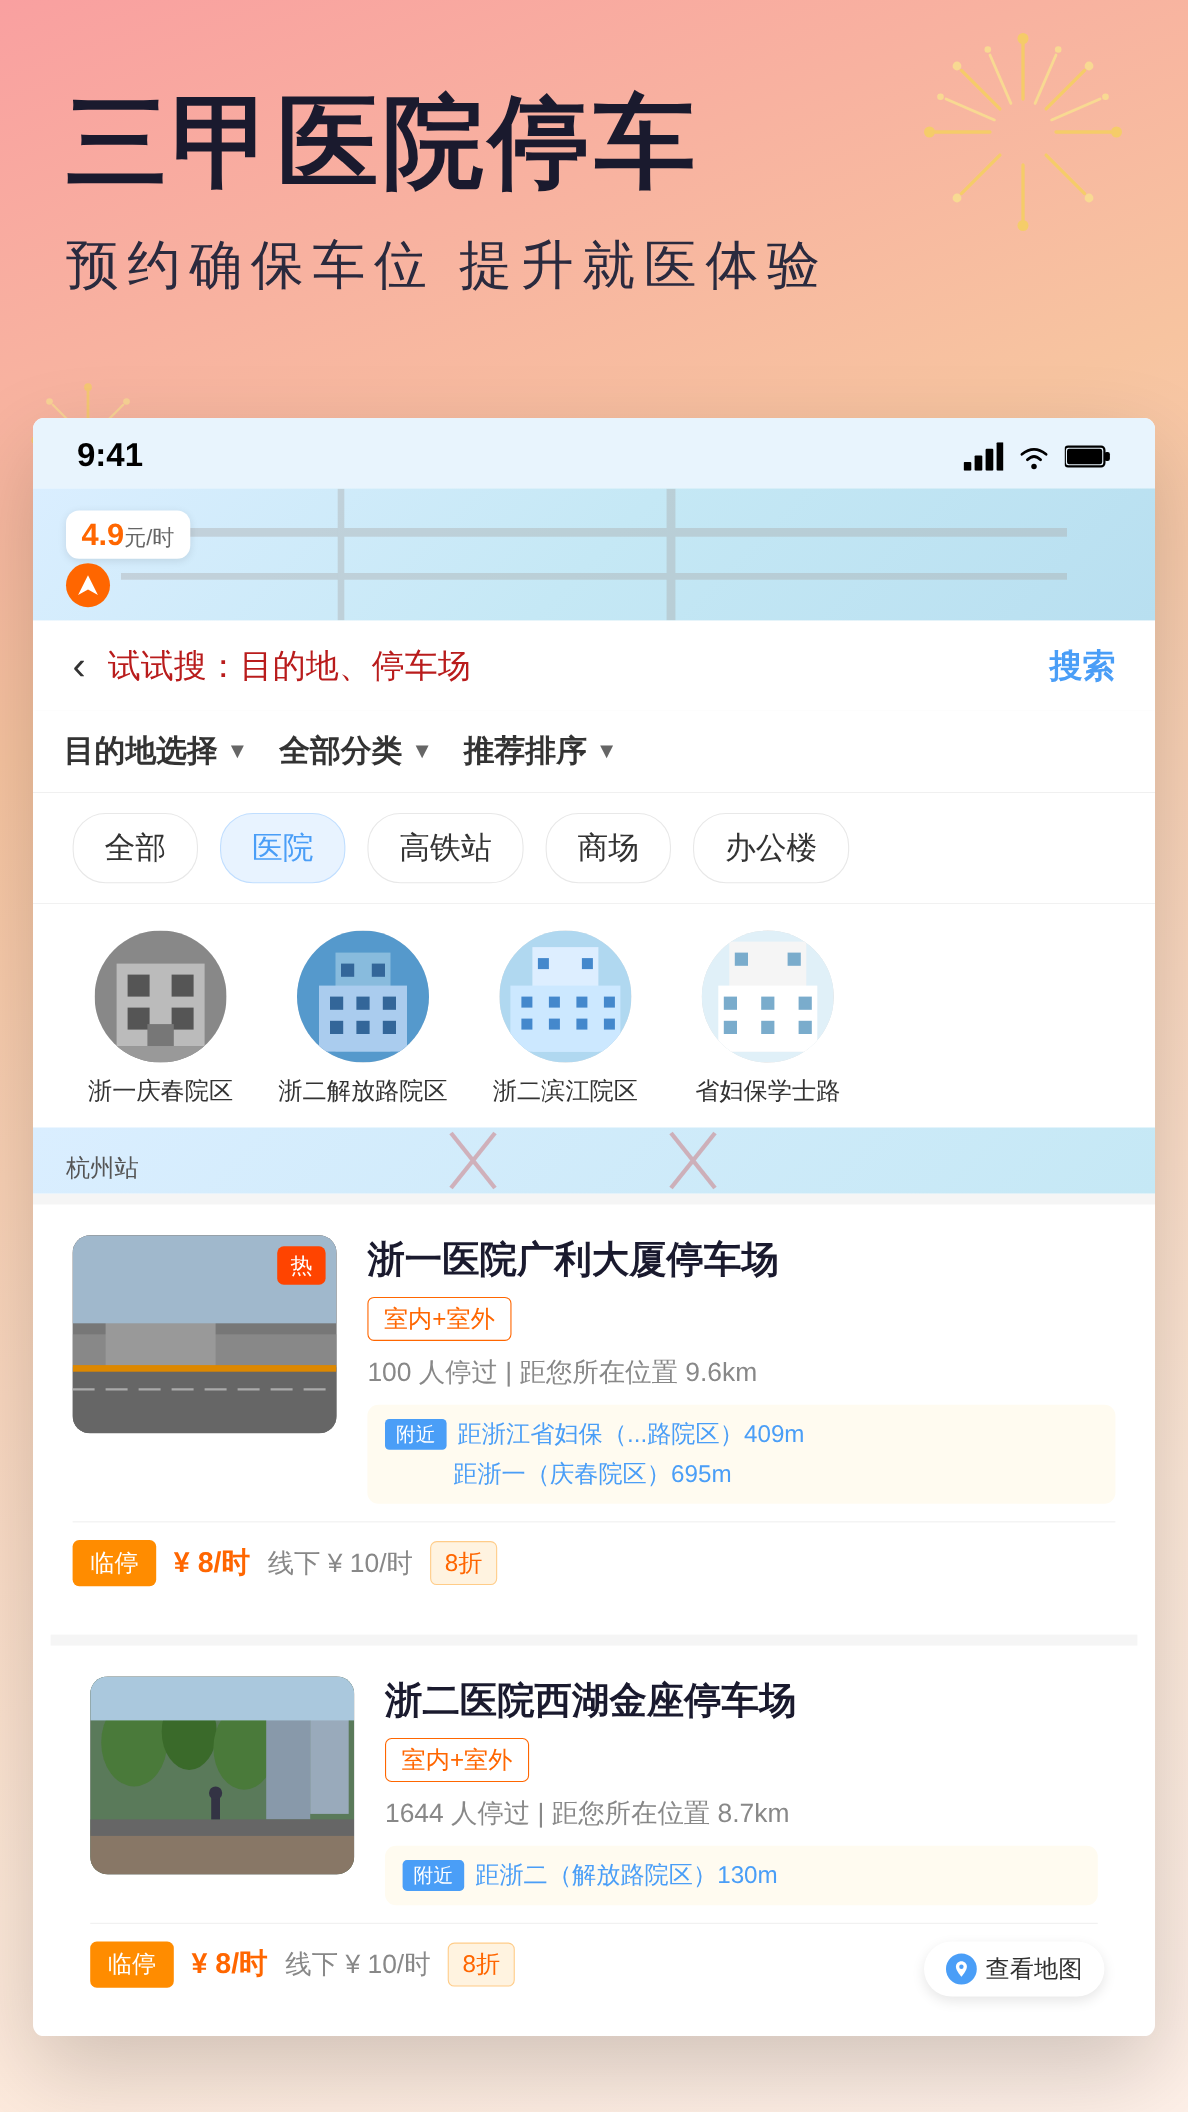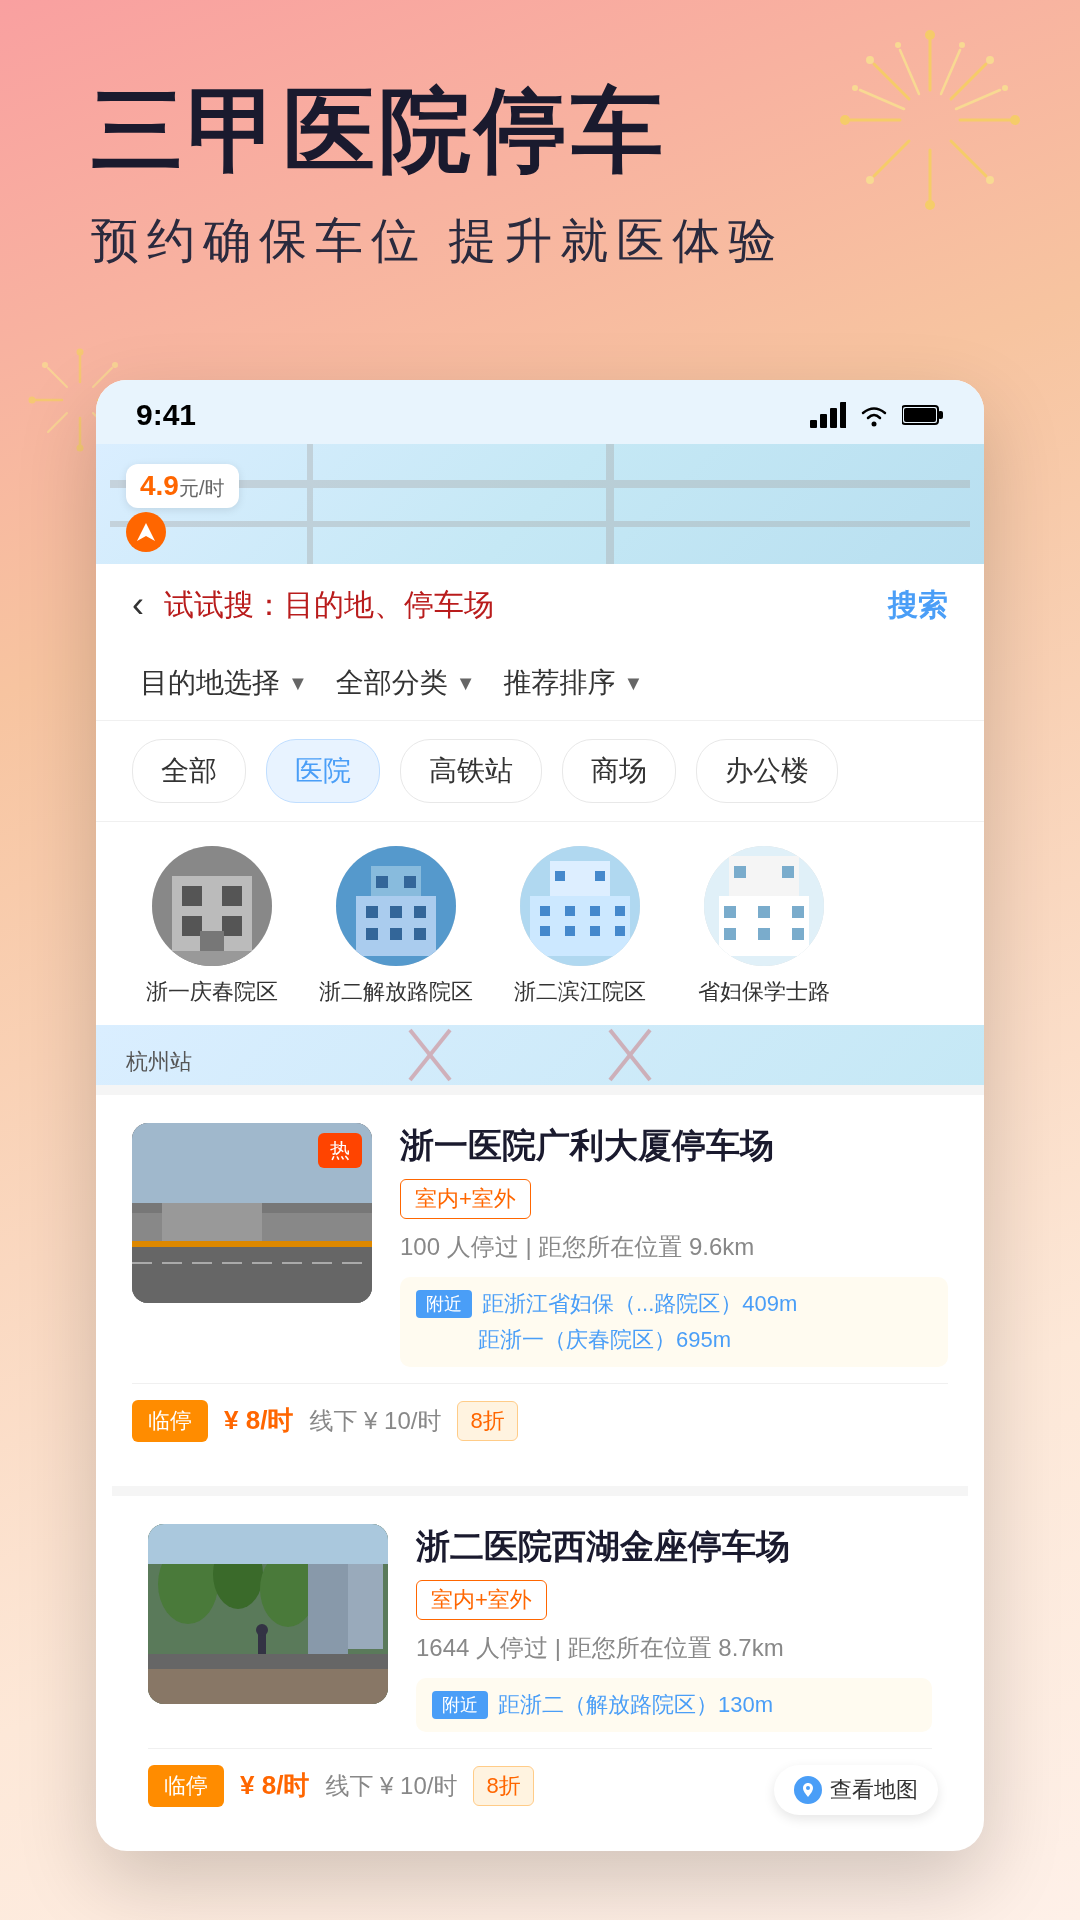--- a/index.html
+++ b/index.html
@@ -29,21 +29,20 @@
       width: 120px;
       height: 120px;
       opacity: 0.7;
     }
 
     
     .hero-section {
       padding: 80px 60px 40px 60px;
       position: relative;
       z-index: 2;
-      margin-left: 31px;
     }
     .hero-title {
       font-size: 92px;
       font-weight: 900;
       color: #1a1a2e;
       line-height: 1.1;
       letter-spacing: 4px;
       margin-bottom: 28px;
     }
     .hero-subtitle {
@@ -52,23 +51,23 @@
       color: #2a2a3e;
       letter-spacing: 8px;
     }
 
     
     .phone-mockup {
       position: absolute;
       top: 380px;
       left: 50%;
       transform: translateX(-50%);
-      width: 888px;
+      width: 1020px;
       background: #ffffff;
-      border-radius: 31px;
+      border-radius: 10px;
       box-shadow: 0 30px 80px rgba(0,0,0,0.18);
       overflow: hidden;
       z-index: 3;
     }
 
     
     .status-bar {
       background: #e8f4fd;
       padding: 18px 40px 12px 40px;
       display: flex;
@@ -116,25 +115,26 @@
     }
     .search-btn {
       font-size: 30px;
       color: #4a9ef7;
       font-weight: 600;
     }
 
     
     .filter-row {
       background: white;
-      padding: 18px 44px;
+      padding: 18px 28px;
       display: flex;
       gap: 28px;
       align-items: flex-start;
       border-bottom: 1px solid #f0f0f0;
+      font-weight: bold;
     }
     .filter-btn {
       display: flex;
       align-items: center;
       gap: 8px;
       font-size: 28px;
       color: #333;
     }
     .filter-btn .arrow {
       font-size: 20px;

